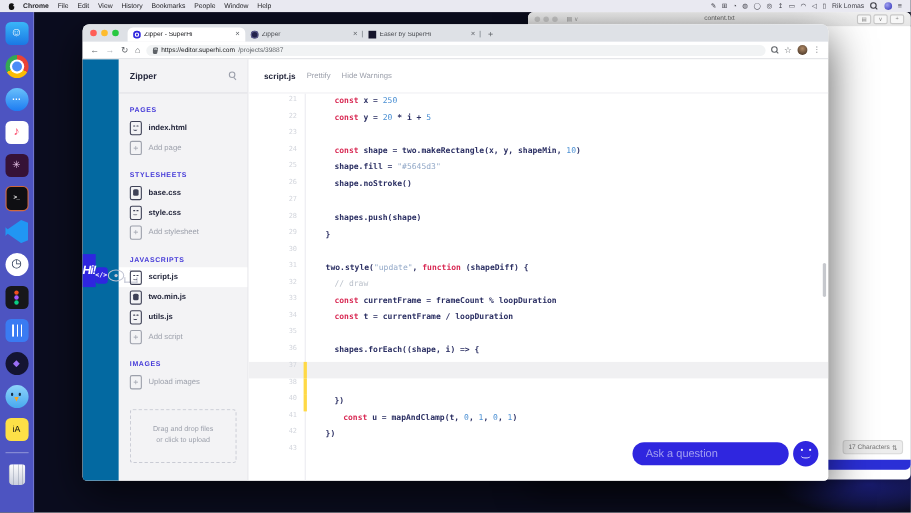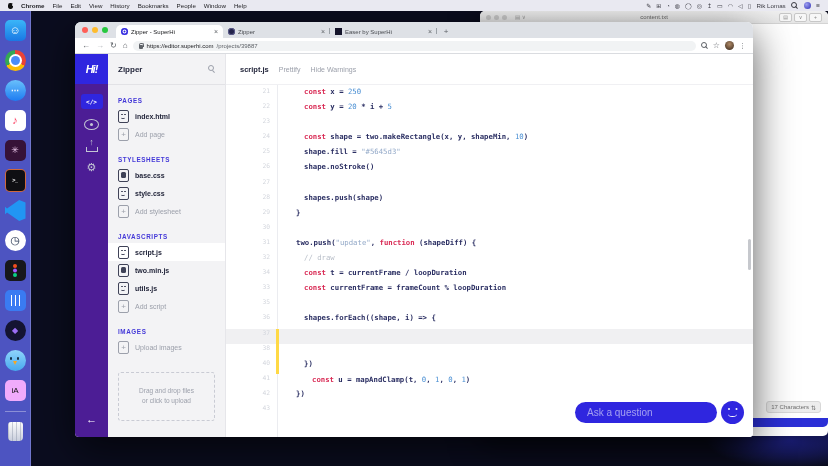--- a/index.html
+++ b/index.html
@@ -39,21 +39,21 @@
   .di-vscode{background:#2196f3;border-radius:0;clip-path:polygon(70% 0,100% 12%,100% 88%,70% 100%,12% 60%,0 70%,0 30%,12% 40%)}
   .di-clock{border-radius:50%;background:#fff;color:#2b3a55;font-size:11px}
   .di-figma{background:#17171b;position:relative}
   .di-figma::after{content:"";position:absolute;left:8.5px;top:4px;width:4px;height:4px;border-radius:50%;background:#f24e1e;box-shadow:0 4.5px 0 #a259ff,0 9px 0 #0acf83}
   .di-intercom{background:#3a7bf2;position:relative}
   .di-intercom::after{content:"";position:absolute;inset:5px 6px;background:repeating-linear-gradient(90deg,#fff 0 1.5px,transparent 1.5px 4px)}
   .di-screenflow{border-radius:50%;background:#141432;color:#9b6ef5;font-size:8px}
   .di-twitterrific{border-radius:50%;background:linear-gradient(#8fd4fb,#47a9ee);position:relative}
   .di-twitterrific::before{content:"";position:absolute;left:5px;top:7px;width:2.5px;height:2.5px;background:#16324a;border-radius:50%;box-shadow:7px 0 0 #16324a}
   .di-twitterrific::after{content:"";position:absolute;left:8px;top:11px;border-left:2.5px solid transparent;border-right:2.5px solid transparent;border-top:4px solid #f5a623}
-  .di-ia{background:#f0abfc;color:#111;font-size:8px;font-weight:normal}
+  .di-ia{background:#fde047;color:#111;font-size:8px;font-weight:normal}
   .di-divider{height:1px;width:22px;background:rgba(255,255,255,.35);border-radius:0}
   .di-trash{width:15px;height:19px;border-radius:3px 3px 4px 4px;
             background:repeating-linear-gradient(90deg,rgba(130,140,160,.4) 0 1px,transparent 1px 4px),linear-gradient(180deg,#fdfdfd,#c9cedd)}
   
   .ia{position:absolute;left:480px;top:11px;width:348px;height:425px;background:#fff;border-radius:5px;
       box-shadow:0 8px 30px rgba(0,0,0,.5);z-index:1}
   .ia-titlebar{height:12px;background:linear-gradient(#f0f0f0,#e6e6e6);border-bottom:1px solid #d4d4d4;
                border-radius:5px 5px 0 0;display:flex;align-items:center;padding:0 6px;gap:3px;position:relative}
   .ia-light{width:5px;height:5px;border-radius:50%;background:#c9c9c9}
   .ia-doc-group{display:flex;gap:2px;margin-left:5px;color:#9a9a9a;font-size:5.5px}
@@ -90,21 +90,21 @@
   .lockic{width:5px;height:6px;position:relative;flex:none}
   .lockic::before{content:"";position:absolute;left:.5px;top:0;width:3px;height:3px;border:1px solid #5f6368;border-bottom:none;border-radius:2px 2px 0 0}
   .lockic::after{content:"";position:absolute;left:0;top:2.5px;width:4.5px;height:3.5px;background:#5f6368;border-radius:1px}
   .url-host{color:#202124}.url-path{color:#5f6368}
   .tb-mag::before{border-color:#5f6368}.tb-mag::after{background:#5f6368}
   .star{font-size:8px;color:#5f6368;line-height:1}
   .avatar{width:9px;height:9px;border-radius:50%;background:radial-gradient(circle at 50% 35%,#b08a67,#55402e 75%)}
   .dots{font-size:7px;color:#5f6368;line-height:1}
   
   .appbody{flex:1;display:flex;min-height:0}
-  .rail{width:33px;background:#4c1d95;display:flex;flex-direction:column;align-items:center;flex:none}
+  .rail{width:33px;background:#0369a1;display:flex;align-items:center;flex:none}
   .logo{width:33px;height:30px;background:#2f26df;color:#fff;display:flex;align-items:center;justify-content:center;
         font-weight:bold;font-size:11px;font-style:italic;letter-spacing:-1px}
   .rail-btn{margin-top:10px;display:flex;align-items:center;justify-content:center}
   .code-btn{width:22px;height:15px;background:#2f26df;border-radius:3px;color:#fff;font-size:6px;font-weight:bold;font-family:"DejaVu Sans Mono",monospace}
   .eye{width:13px;height:9px;border:1.2px solid #c3c6d4;border-radius:50%;position:relative}
   .eye::after{content:"";position:absolute;left:50%;top:50%;width:3px;height:3px;margin:-1.5px 0 0 -1.5px;background:#c3c6d4;border-radius:50%}
   .upl{width:12px;height:12px;position:relative}
   .upl::before{content:"↑";position:absolute;left:50%;transform:translateX(-50%);top:-3px;font-size:9px;color:#c3c6d4}
   .upl::after{content:"";position:absolute;left:0;bottom:0;width:10px;height:4px;border:1.2px solid #c3c6d4;border-top:none}
   .gear{color:#c3c6d4;font-size:11px;line-height:1}
@@ -436,36 +436,36 @@
             <span class="ctext" style="margin-left: 0px;"><span class="tk-id">}</span></span>
           </div>
           <div class="crow">
             <span class="lnum">30</span>
             <span class="bslot"></span>
             <span class="ctext" style="margin-left: 0px;"></span>
           </div>
           <div class="crow">
             <span class="lnum">31</span>
             <span class="bslot"></span>
-            <span class="ctext" style="margin-left: 0px;"><span class="tk-id">two.push(</span><span class="tk-str">"update"</span><span class="tk-id">, </span><span class="tk-kw">function </span><span class="tk-id">(shapeDiff) {</span></span>
+            <span class="ctext" style="margin-left: 0px;"><span class="tk-id">two.style(</span><span class="tk-str">"update"</span><span class="tk-id">, </span><span class="tk-kw">function </span><span class="tk-id">(shapeDiff) {</span></span>
           </div>
           <div class="crow">
             <span class="lnum">32</span>
             <span class="bslot"></span>
             <span class="ctext" style="margin-left: 8px;"><span class="tk-cm">// draw</span></span>
           </div>
           <div class="crow">
+            <span class="lnum">33</span>
+            <span class="bslot"></span>
+            <span class="ctext" style="margin-left: 8px;"><span class="tk-kw">const </span><span class="tk-id">currentFrame = frameCount % loopDuration</span></span>
+          </div>
+          <div class="crow">
             <span class="lnum">34</span>
             <span class="bslot"></span>
             <span class="ctext" style="margin-left: 8px;"><span class="tk-kw">const </span><span class="tk-id">t = currentFrame / loopDuration</span></span>
-          </div>
-          <div class="crow">
-            <span class="lnum">33</span>
-            <span class="bslot"></span>
-            <span class="ctext" style="margin-left: 8px;"><span class="tk-kw">const </span><span class="tk-id">currentFrame = frameCount % loopDuration</span></span>
           </div>
           <div class="crow">
             <span class="lnum">35</span>
             <span class="bslot"></span>
             <span class="ctext" style="margin-left: 0px;"></span>
           </div>
           <div class="crow">
             <span class="lnum">36</span>
             <span class="bslot"></span>
             <span class="ctext" style="margin-left: 8px;"><span class="tk-id">shapes.forEach((shape, i) =&gt; {</span></span>

